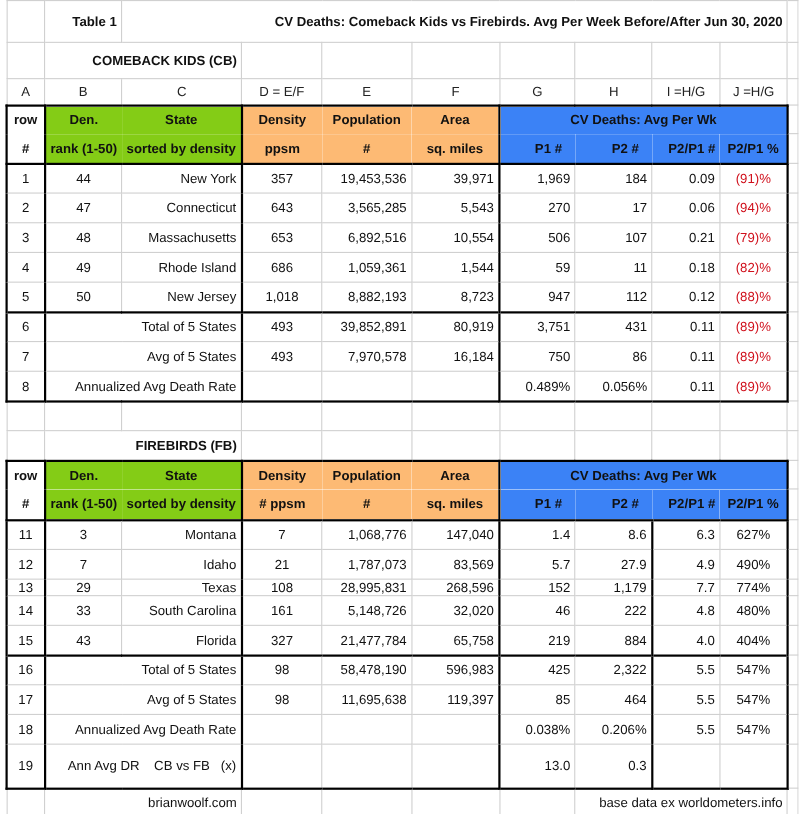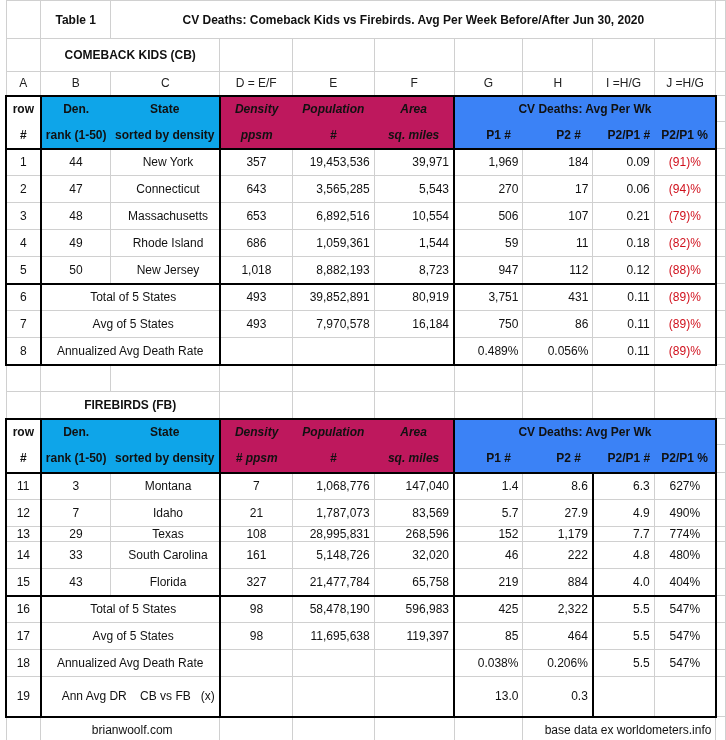--- a/index.html
+++ b/index.html
@@ -1,28 +1,28 @@
 <!DOCTYPE html>
 <html><head>
 <meta charset="utf-8">
 <style>
   html,body{margin:0;padding:0;background:#fff;}
   body{width:726px;height:740px;position:relative;overflow:hidden;font-family:"Liberation Sans",sans-serif;color:#111;}
   table.sheet{border-collapse:collapse;table-layout:fixed;position:absolute;left:5px;top:0;}
   table.sheet td{border:1px solid #d0d0d0;padding:0 4px;font-size:12px;white-space:nowrap;overflow:hidden;vertical-align:middle;}
   .c{text-align:center;}
   .r{text-align:right;}
-  .l{text-align:center;}
+  .l{text-align:right;}
   .title{font-size:14.5px;font-weight:bold;}
   .sec{font-size:13px;font-weight:bold;}
   .h1{font-size:14px;font-weight:bold;}
   .h2{font-size:11px;font-weight:bold;}
   .rowlbl{font-size:11px;font-weight:bold;}
-  .cyan{background:#0ea5e9;}
-  .yel{background:#be185d;font-style:italic;}
+  .cyan{background:#84cc16;}
+  .yel{background:#fdba74;}
   .pink{background:#3b82f6;}
   .red{color:#d0101c;border-radius:12px;}
   .colhdr{font-size:12px;color:#222;}
   .small{font-size:11px;}
   
   .bt{border-top:2px solid #000 !important;}
   .bb{border-bottom:2px solid #000 !important;}
   .bl{border-left:2px solid #000 !important;}
   .br{border-right:2px solid #000 !important;}
   .nbt{border-top:none !important;}

